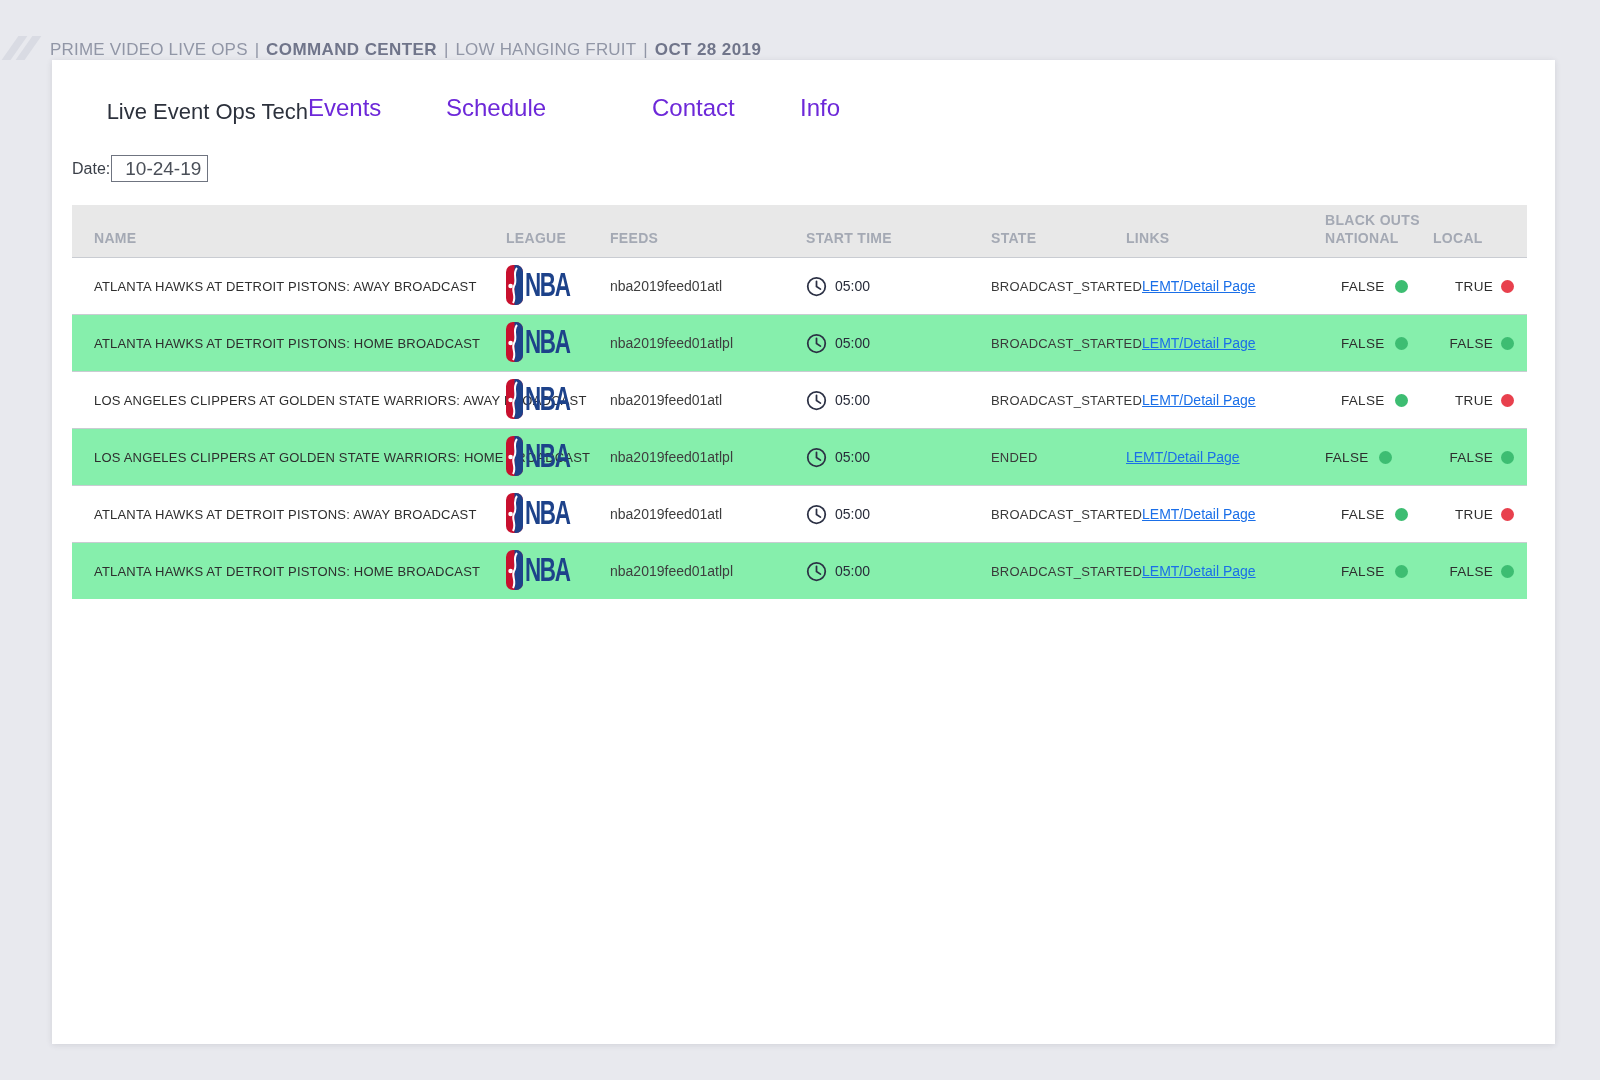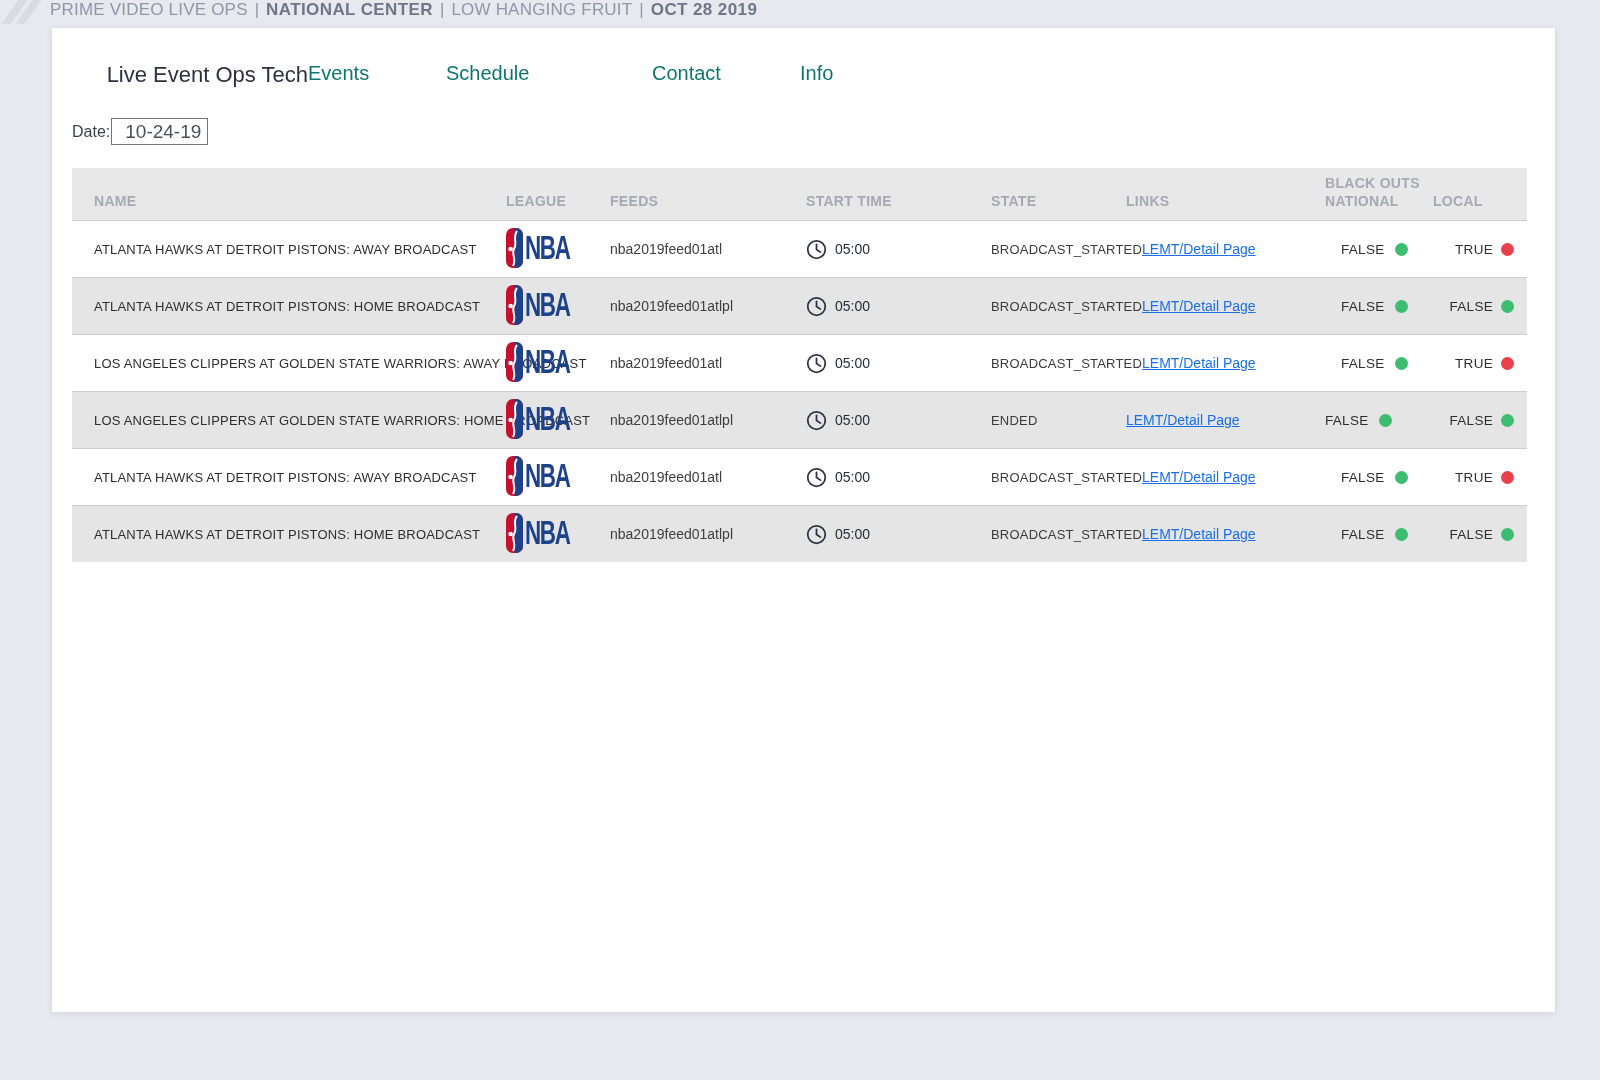--- a/index.html
+++ b/index.html
@@ -5,21 +5,21 @@
   * { box-sizing: border-box; }
   html, body {
     width: 1600px; height: 1080px; margin: 0; padding: 0;
     background: #e8e9ee;
     font-family: "Liberation Sans", "DejaVu Sans", sans-serif;
     overflow: hidden;
   }
 
   
   .topbar {
-    height: 28px; display: flex; align-items: flex-start;
+    height: 60px; display: flex; align-items: flex-end;
     padding-left: 10px; background: #e8e9ee;
   }
   .stripes { display: inline-flex; margin-right: 12px; }
   .stripes i {
     display: inline-block; width: 9px; height: 24px;
     background: #d9dbe3; transform: skewX(-35deg); margin-right: 5px;
   }
   .topbar .seg { font-size: 17px; color: #9196a6; letter-spacing: 0.2px; white-space: pre; }
   .topbar .sep { font-size: 17px; color: #9196a6; margin: 0 7px; }
   .topbar .seg-bold { font-weight: 700; color: #70758a; letter-spacing: 0.4px; }
@@ -31,21 +31,21 @@
     padding: 34px 0 0 20px; position: relative;
   }
 
   
   .hdr-row { display: flex; align-items: flex-end; }
   .title-block { width: 236px; text-align: right; }
   .title-line1 { font-size: 22px; color: #2c313c; line-height: 1.15; }
   .title-line2 { font-size: 26px; color: #3d8ef5; line-height: 1.15; font-weight: 500; }
   .nav { display: flex; align-items: flex-end; padding-bottom: 2px; }
   .nav .nav-item {
-    font-size: 20px; color: #0f766e; text-decoration: none; display: inline-block; cursor: pointer;
+    font-size: 24px; color: #6d28d9; text-decoration: none; display: inline-block; cursor: pointer;
   }
   .nav .w1 { width: 138px; }
   .nav .w2 { width: 158px; }
   .nav .w3 { width: 148px; margin-left: 48px; }
 
   
   .date-row { margin-top: 31px; display: flex; align-items: center; }
   .date-label { font-size: 16px; color: #3a3f48; }
   .date-input {
     width: 97px; height: 27px; margin-left: 1px;
@@ -58,21 +58,21 @@
   .table { width: 1455px; margin-top: 23px; }
   .thead {
     height: 52px; background: #e8e8e8;
     display: flex; align-items: flex-end; padding-bottom: 11px;
     font-size: 14px; font-weight: 700; color: #a4a9b4; letter-spacing: 0.3px;
   }
   .trow {
     height: 57px; display: flex; align-items: center;
     border-top: 1px solid #c9ccd2; background: #fff; justify-content: center;
   }
-  .trow.alt { background: #e5e5e5; }
+  .trow.alt { background: #86efac; }
 
   .c-name   { flex: 0 0 434px; position: relative; }
   .c-league { flex: 0 0 104px; position: relative; z-index: 2; }
   .c-feeds  { flex: 0 0 196px; }
   .c-start  { flex: 0 0 185px; display: flex; align-items: center; }
   .c-state  { flex: 0 0 135px; }
   .c-links  { flex: 0 0 199px; }
   .c-national { flex: 0 0 108px; display: flex; align-items: center; }
   .c-local  { flex: 1 1 auto; display: flex; align-items: center; justify-content: flex-end; padding-right: 13px; }
 
@@ -107,21 +107,21 @@
 </head>
 <body>
 
 <div class="topbar">
   <span class="stripes">
       <i></i>
       <i></i>
     </span>
   <span class="seg">PRIME VIDEO LIVE OPS</span>
   <span class="sep">|</span>
-  <span class="seg seg-bold">NATIONAL CENTER</span>
+  <span class="seg seg-bold">COMMAND CENTER</span>
   <span class="sep">|</span>
   <span class="seg">LOW HANGING FRUIT</span>
   <span class="sep">|</span>
   <span class="seg seg-bold">OCT 28 2019</span>
 </div>
 
 <div class="card">
 
   <div class="hdr-row">
     <div class="title-block">

